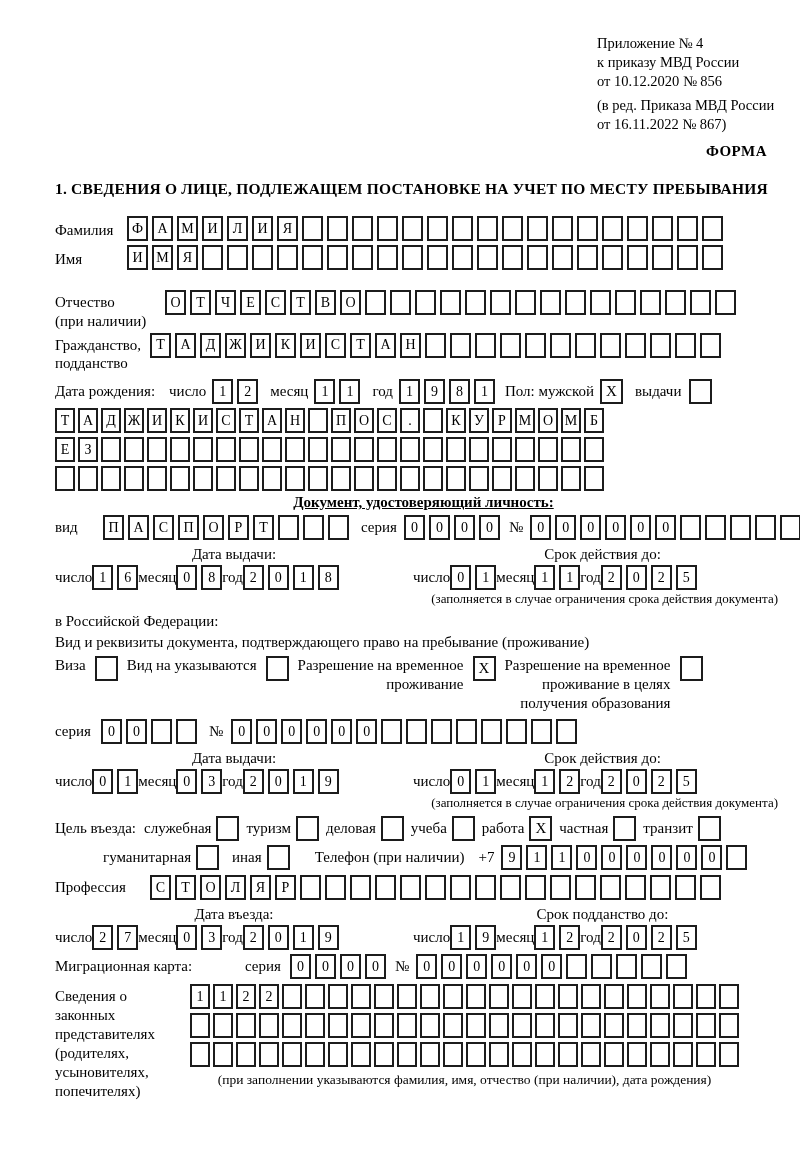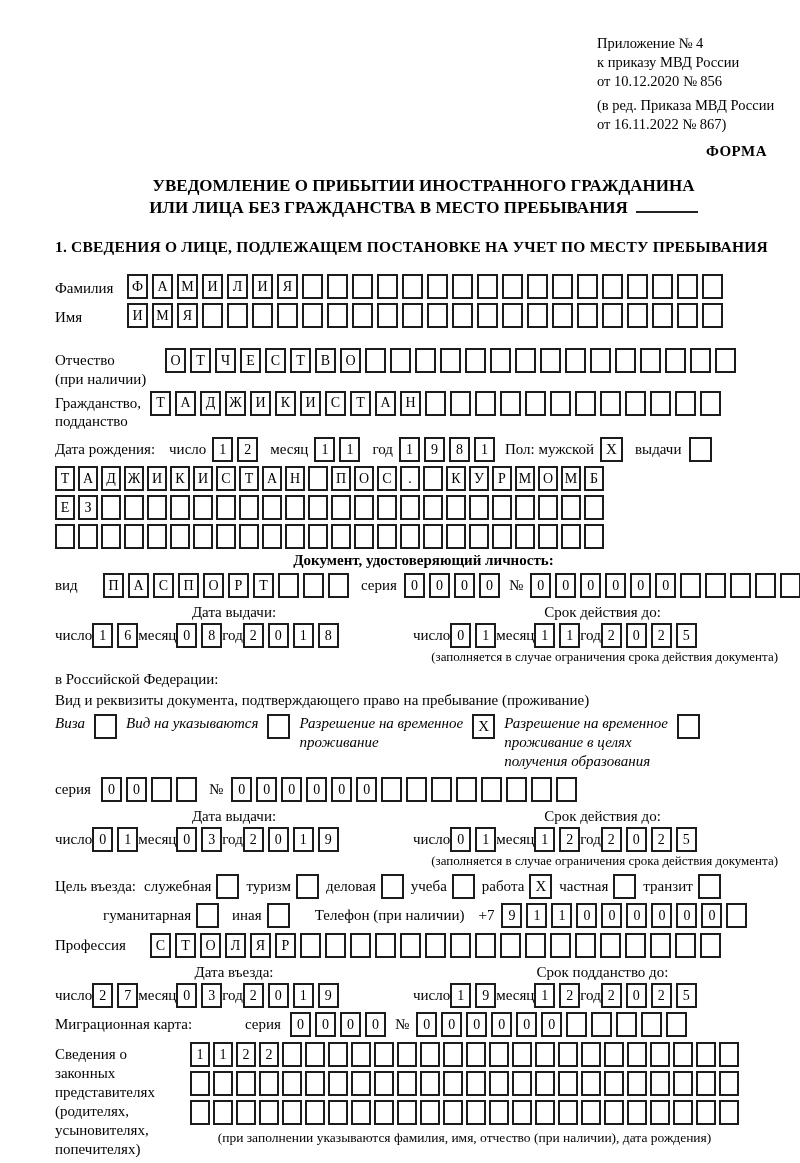--- a/index.html
+++ b/index.html
@@ -46,34 +46,34 @@
   .w135 { width: 135px; }
   .mt18 { margin-top: 18px; } .mt7 { margin-top: 20px; } .mt5 { margin-top: 5px; }
   .mt4 { margin-top: 4px; }  .mt3 { margin-top: 3px; } .mt6 { margin-top: 6px; } .mt2 { margin-top: 2px; }
 
   .stack { display: flex; flex-direction: column; gap: 4px; }
 
   .dg { display: inline-flex; align-items: center; }
   .dg .dgl { margin: 0 6px 0 0; }
   .dg .dgl2 { margin: 0 6px 0 12px; }
 
-  .doc-heading { text-align: center; font-weight: bold; margin-top: 2px; }
+  .doc-heading { text-align: center; font-weight: bold; margin-top: 2px; text-decoration: underline; }
 
   .dates-row { display: flex; margin-top: 5px; }
   .date-col { width: 358px; }
   .date-col2 { flex: 1; }
   .date-heading { text-align: center; font-size: 15px; line-height: 18px; }
   .date-fields { margin-top: 2px; display: flex; align-items: center; }
   .note { font-size: 13px; line-height: 15px; text-align: right; padding-right: 14px; margin-top: 1px; }
 
   .intro { margin-top: 5px; line-height: 21px; }
 
   .permits { display: flex; align-items: flex-start; margin-top: 3px; gap: 9px; }
   .permit { display: flex; align-items: flex-start; gap: 9px; }
-  .permit .plbl { text-align: left; line-height: 19px; font-style: italic; }
+  .permit .plbl { text-align: right; line-height: 19px; }
 
   .optpair { display: inline-flex; align-items: center; margin-right: 7px; }
   .optpair .olbl { margin-right: 5px; }
 
   .caption { font-size: 13.5px; text-align: center; margin-top: 5px; }
   .reps-labels { line-height: 19px; }
 </style>
 </head>
 <body>
 
@@ -85,26 +85,20 @@
       <div>к приказу МВД России</div>
       <div>от 10.12.2020 № 856</div>
       <div class="amend">
         <div>(в ред. Приказа МВД России</div>
         <div>от 16.11.2022 № 867)</div>
       </div>
     </div>
   </div>
   <div class="forma">ФОРМА</div>
 
-  <div class="title">
-    <div>УВЕДОМЛЕНИЕ О ПРИБЫТИИ ИНОСТРАННОГО ГРАЖДАНИНА</div>
-    <div>
-      <span>ИЛИ ЛИЦА БЕЗ ГРАЖДАНСТВА В МЕСТО ПРЕБЫВАНИЯ</span><span class="blank-line"></span>
-    </div>
-  </div>
 
   <div class="sec-heading">1. СВЕДЕНИЯ О ЛИЦЕ, ПОДЛЕЖАЩЕМ ПОСТАНОВКЕ НА УЧЕТ ПО МЕСТУ ПРЕБЫВАНИЯ</div>
 
   <div class="row vcenter mt18">
     <div class="lblcol w70">Фамилия</div>
     <span class="cells">
         <span class="cell">Ф</span>
         <span class="cell">А</span>
         <span class="cell">М</span>
         <span class="cell">И</span>

